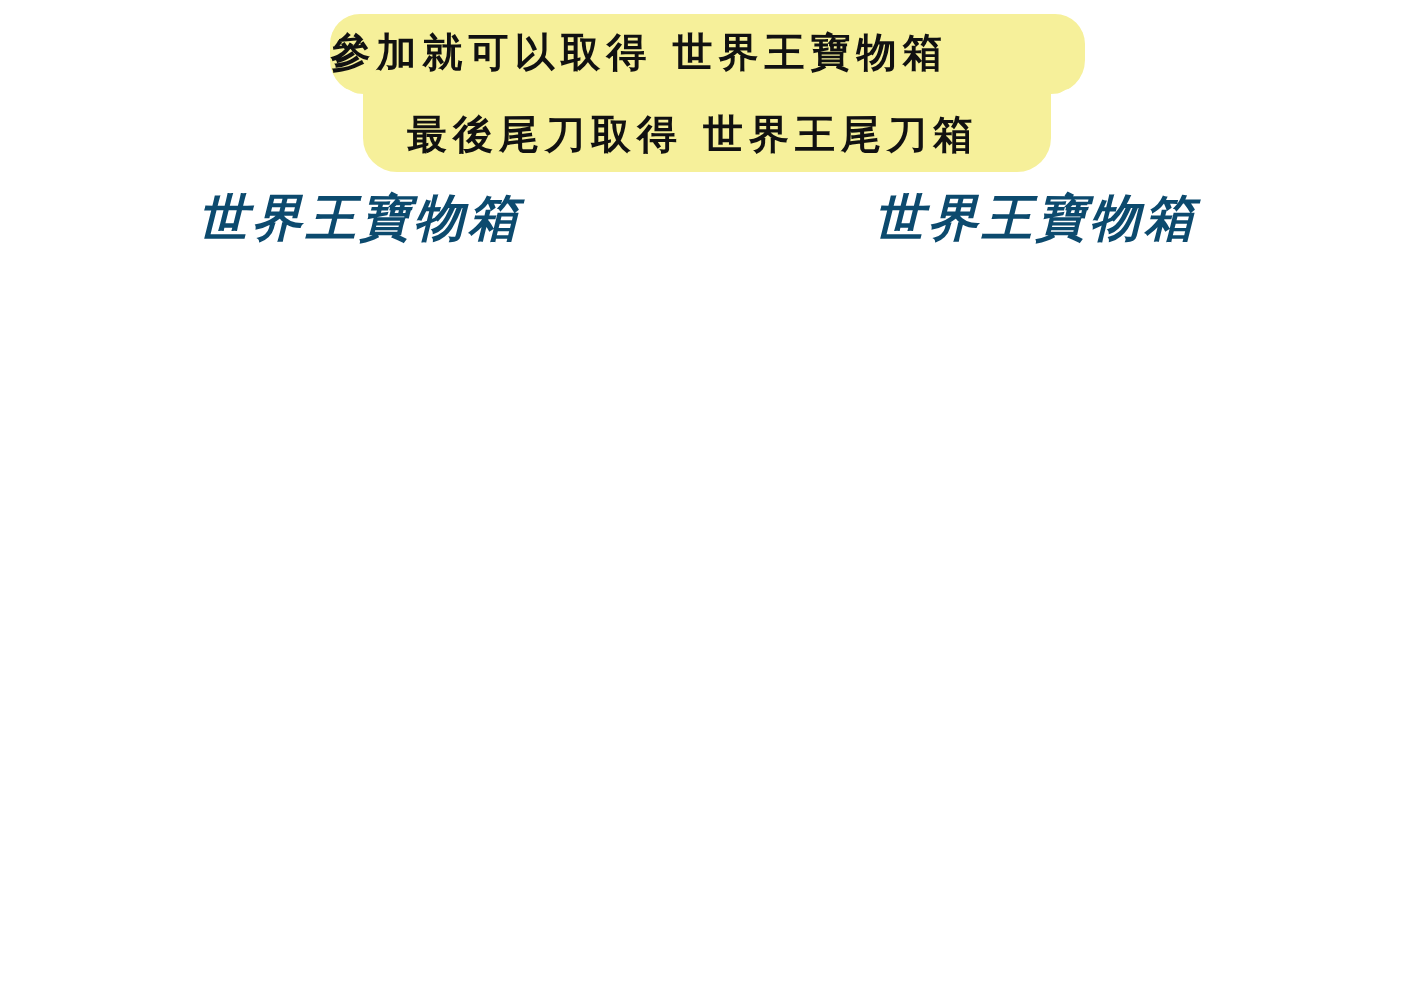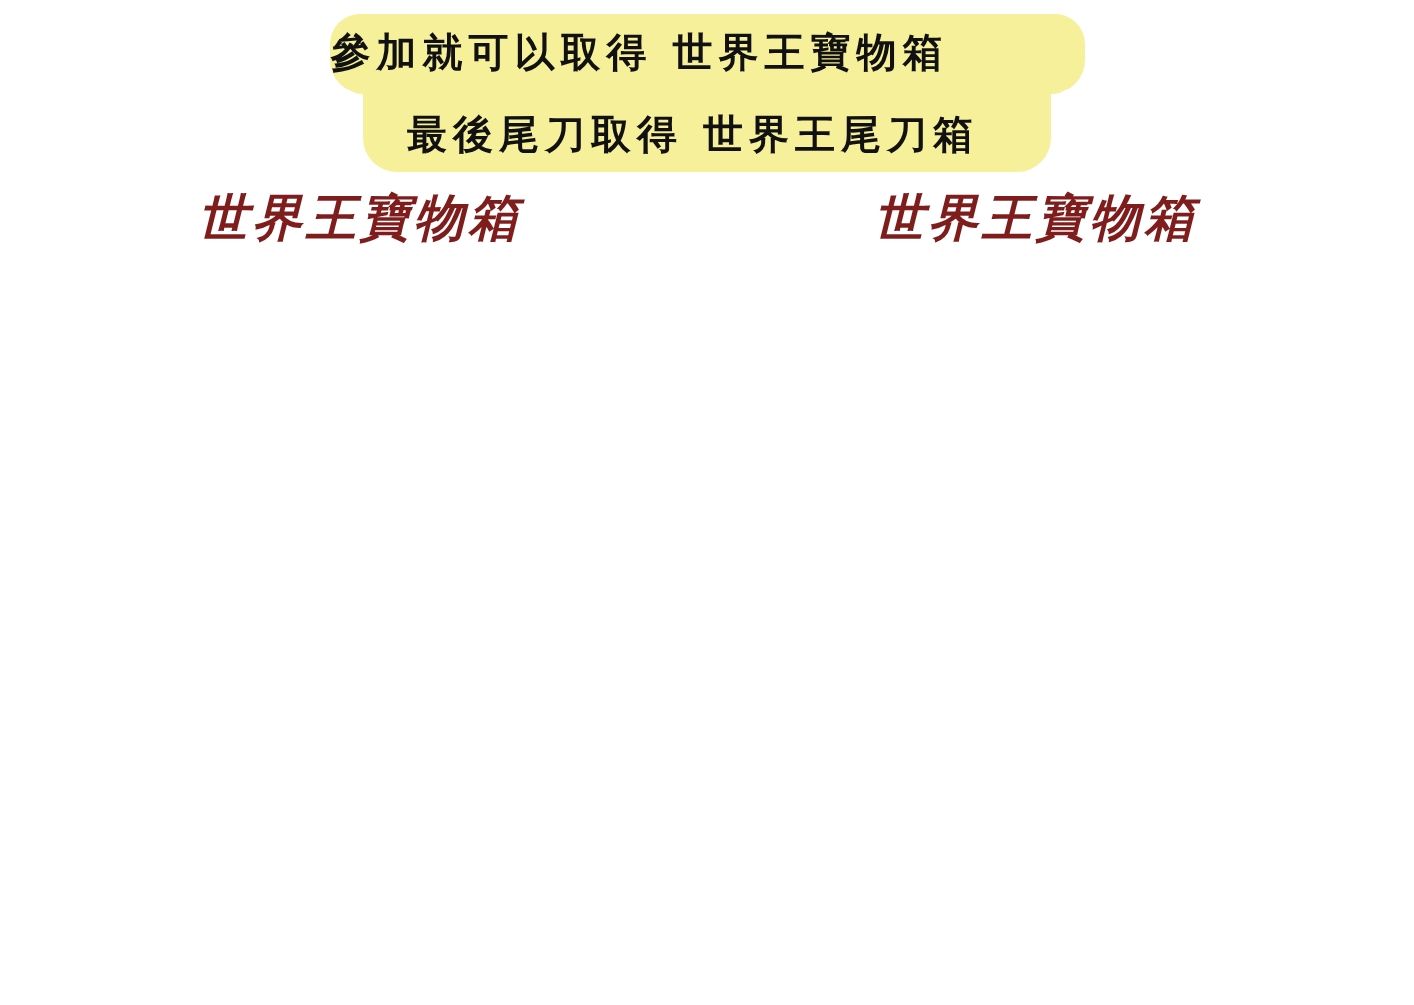--- a/index.html
+++ b/index.html
@@ -69,21 +69,21 @@
       left: 363px;
       width: 660px;
       top: 110px;
     }
     .red-title {
       position: absolute;
       top: 188px;
       font-weight: bold;
       font-size: 50px;
       line-height: 60px;
-      color: #7f1d1d;
+      color: #0c4a6e;
       letter-spacing: 4px;
       white-space: nowrap;
       font-style: italic;
     }
     .red-left { left: 198px; }
     .red-right { left: 874px; }
   </style>
 </head>
 <body style="--bubble: #f6f09a;">
 

